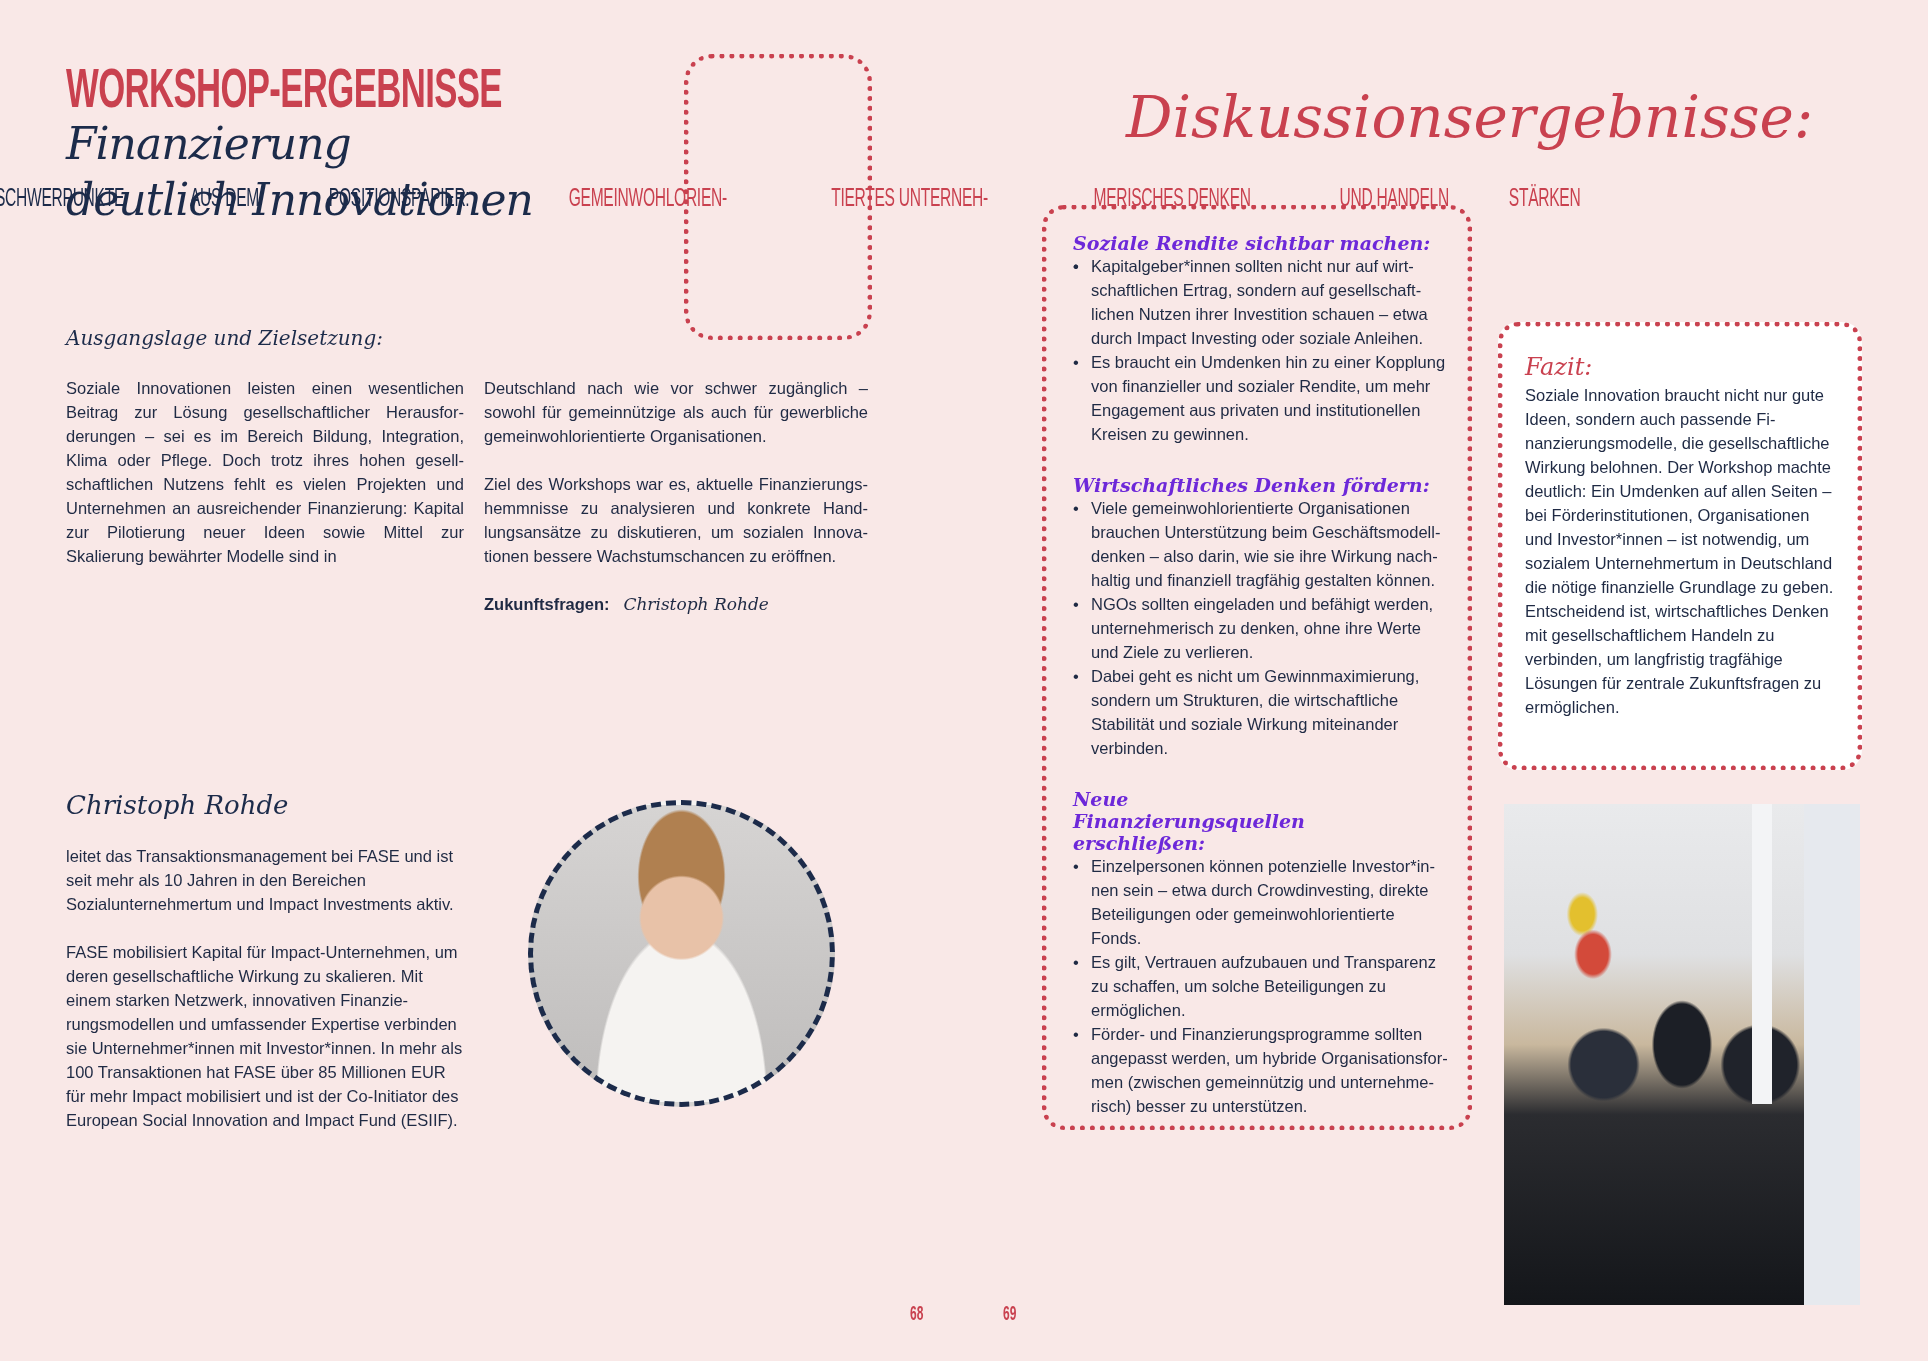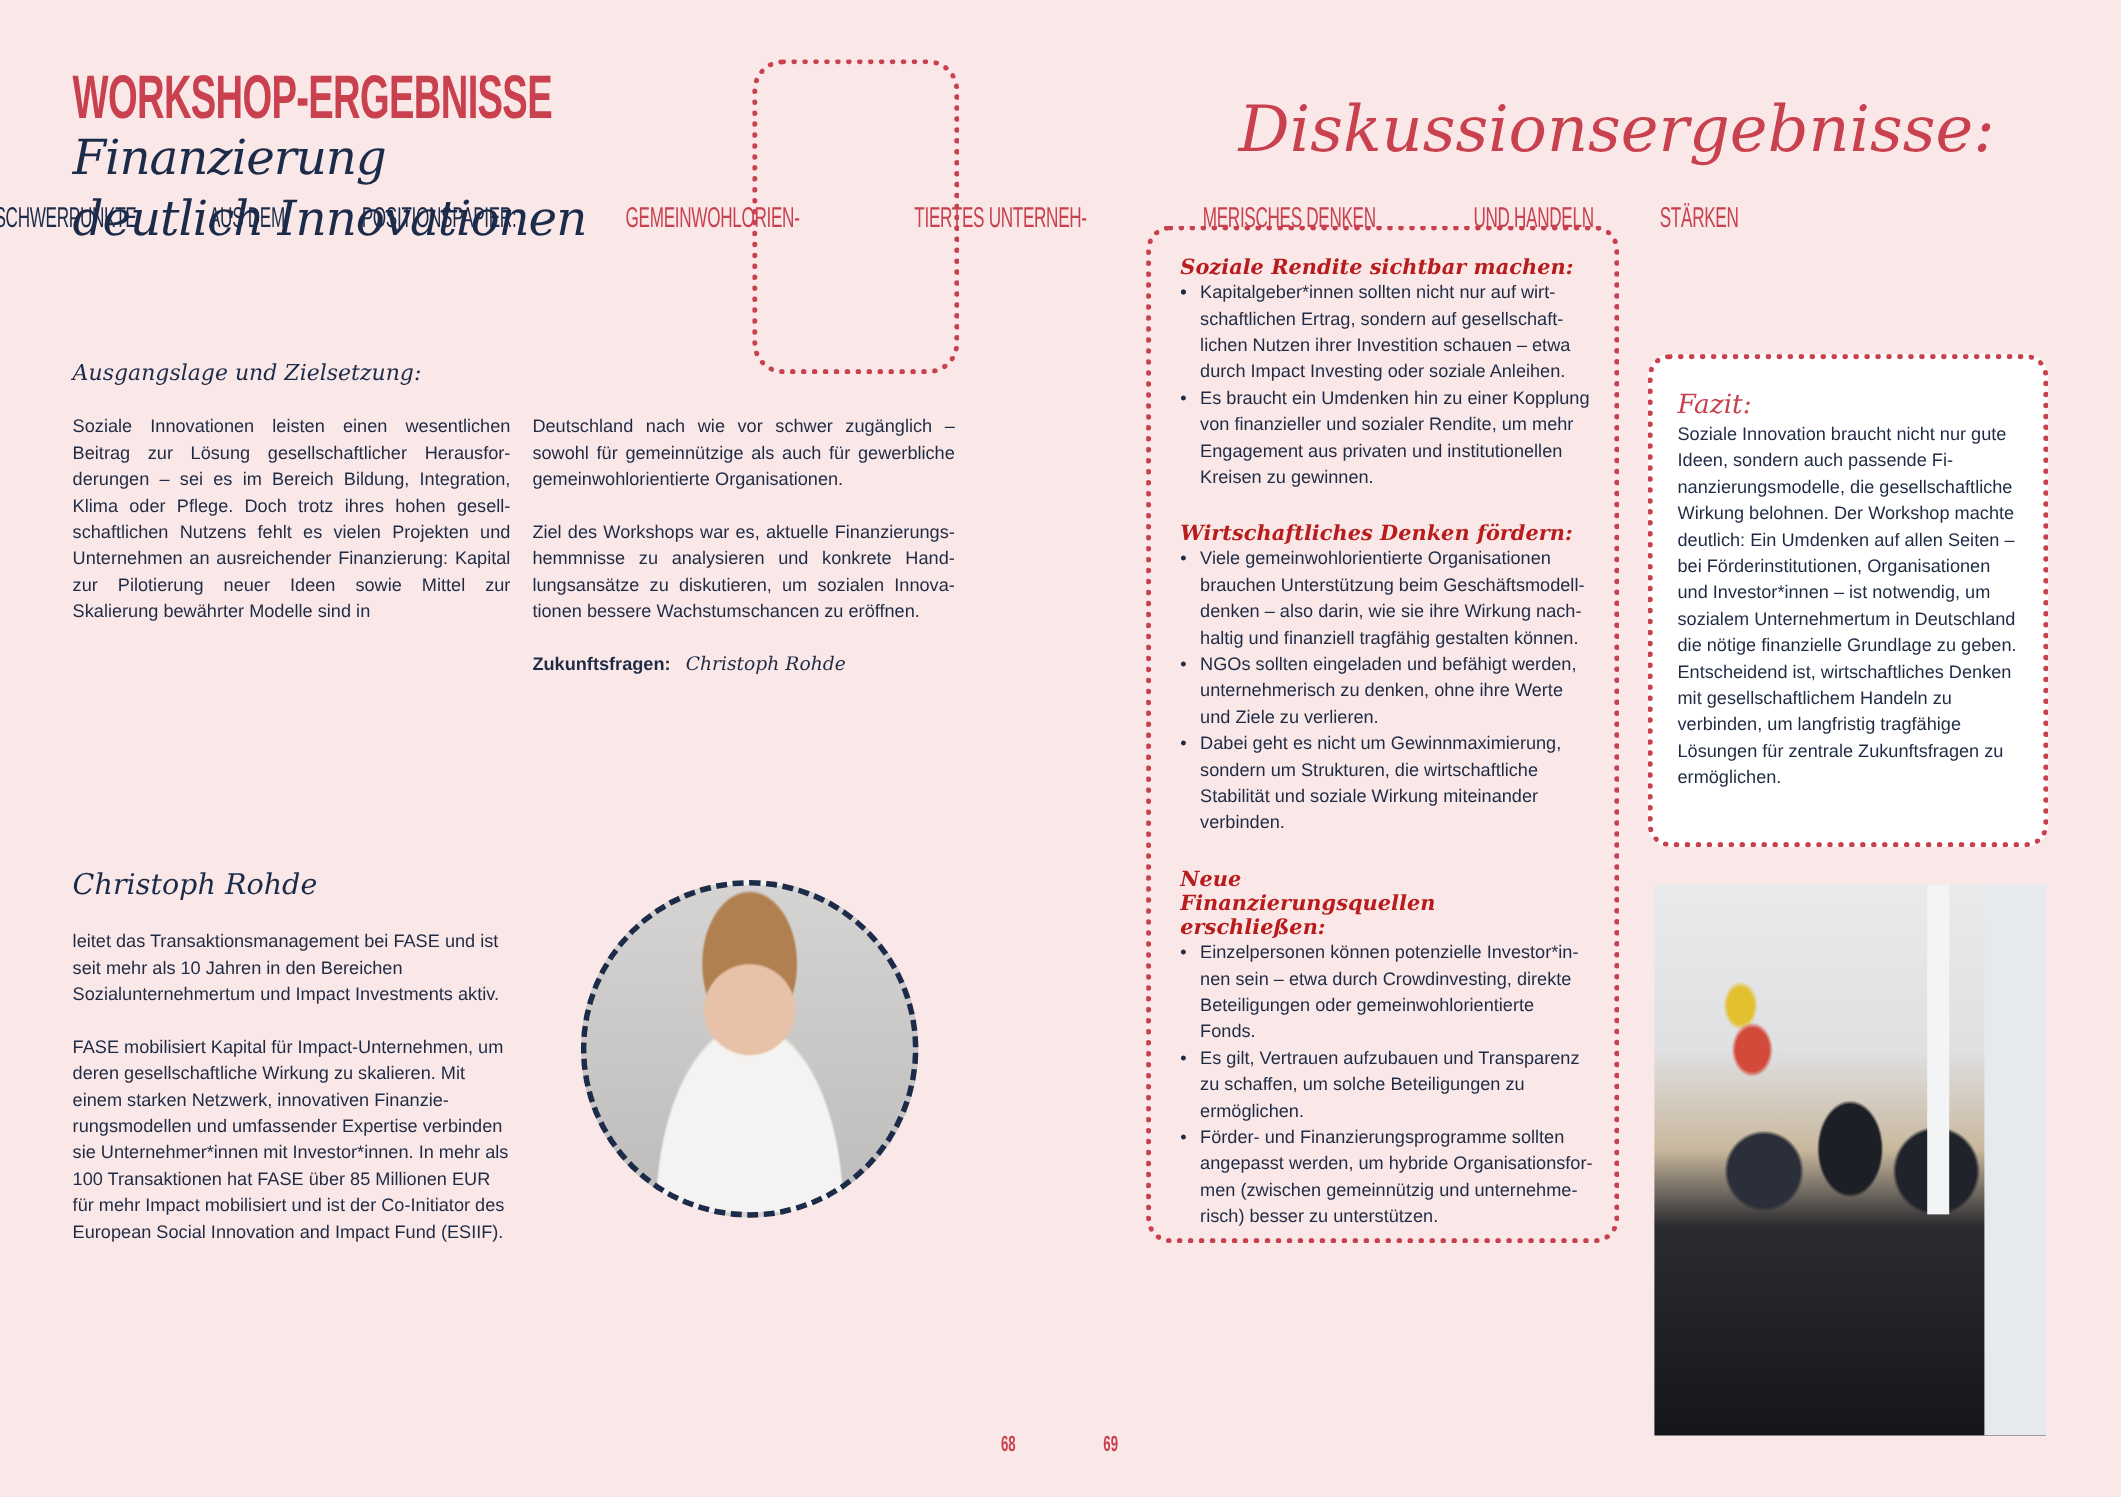--- a/index.html
+++ b/index.html
@@ -69,21 +69,21 @@
     font-family: "DejaVu Serif", serif; font-style: italic; white-space: nowrap;
     letter-spacing: 0px;
     margin-top: 32px;
   }
   #disc-box {
     left: 1042px; top: 205px; width: 430px; height: 925px; box-sizing: border-box;
     border: 5px dotted #c9414f; border-radius: 22px;
     padding: 22px 18px 0 26px;
   }
   .sec-head {
-    font-family: "DejaVu Serif", serif; font-style: italic; color: #b91c1c;
+    font-family: "DejaVu Serif", serif; font-style: italic; color: #6d28d9;
     font-size: 19px; line-height: 22px; margin: 0;
   }
   .sec { margin-bottom: 28px; }
   .sec ul { margin: 0; padding: 0; list-style: none; }
   .sec li {
     position: relative; padding-left: 18px; font-size: 16.5px; line-height: 24px; color: #1f2a44;
   }
   .sec li .bullet { position: absolute; left: 0; top: 0; }
 
   #fazit-box {

